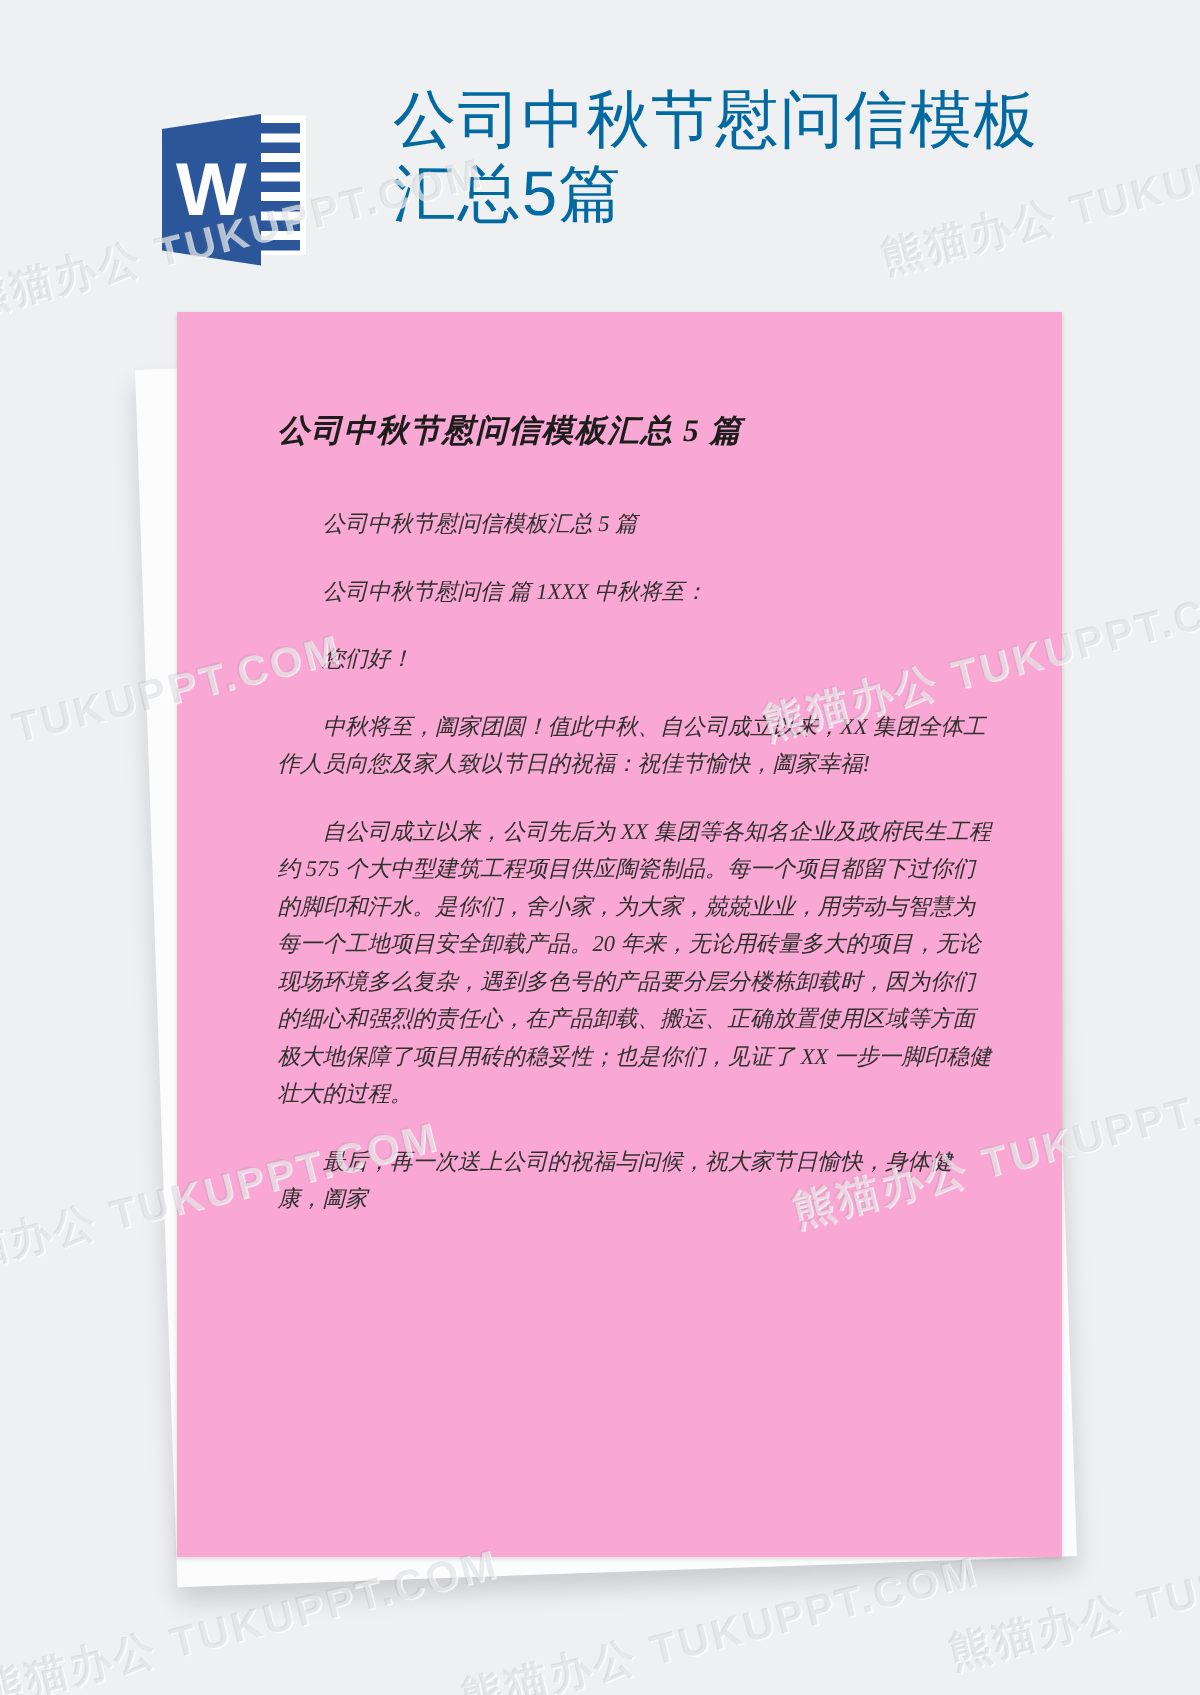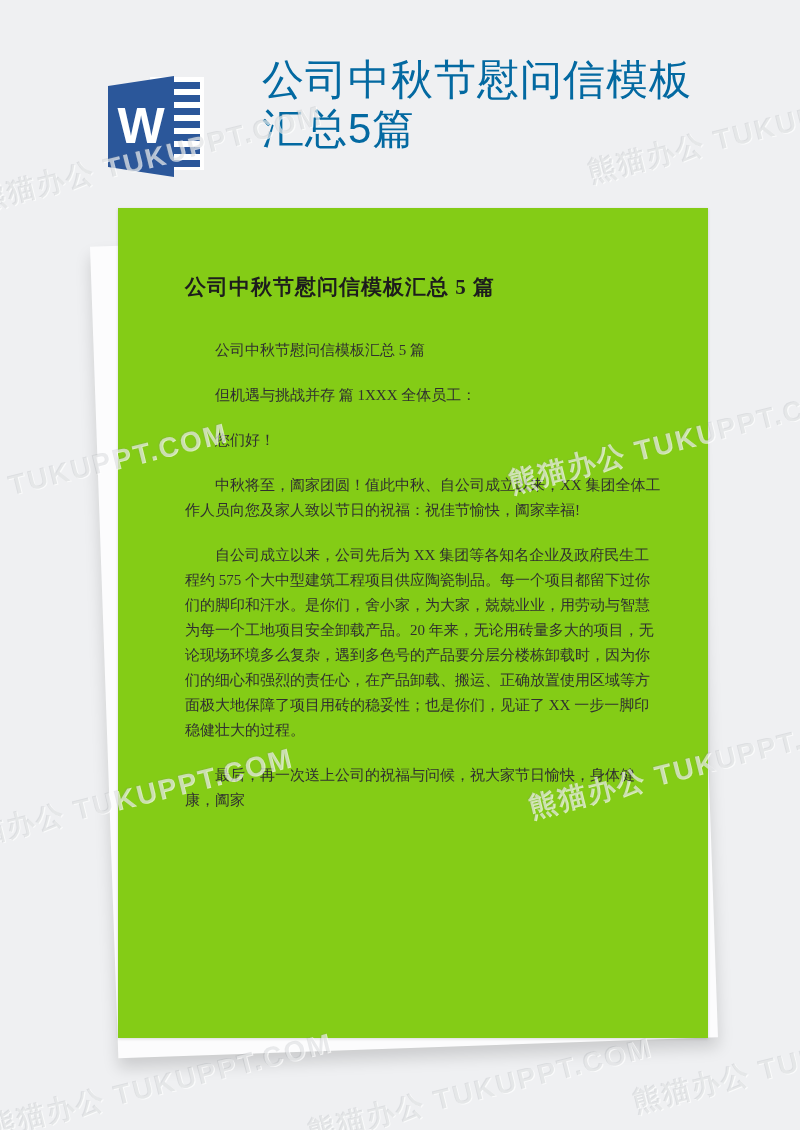--- a/index.html
+++ b/index.html
@@ -32,23 +32,24 @@
     position:absolute; left:104px; top:236px;
     width:600px; height:812px;
     background:#fcfcfd;
     transform:rotate(-2deg);
     box-shadow:0 10px 16px rgba(0,0,0,0.15);
     z-index:2;
   }
   .page-front {
     position:absolute; left:118px; top:208px;
     width:590px; height:830px;
-    background:#84cc16;
+    background:#f9a8d4;
     box-shadow:0 1px 3px rgba(0,0,0,0.14);
     z-index:3;
+    font-style:italic;
   }
   .doc-content { padding:64px 46px 0 67px; }
 
   .doc-heading {
     font-family:"Liberation Serif", serif;
     font-size:21px; line-height:30px; font-weight:700;
     letter-spacing:1px;
     color:#1d1d1d;
     margin:0 0 36px 0;
   }
@@ -114,21 +115,21 @@
   <div class="page-back"></div>
 
   <div class="page-front">
     <div class="doc-content">
       <h1 class="doc-heading">公司中秋节慰问信模板汇总 5 篇</h1>
       <div>
 
           <p class="doc-paragraph">公司中秋节慰问信模板汇总 5 篇</p>
 
 
-          <p class="doc-paragraph">但机遇与挑战并存 篇 1XXX 全体员工：</p>
+          <p class="doc-paragraph">公司中秋节慰问信 篇 1XXX 中秋将至：</p>
 
           <p class="doc-paragraph">您们好！</p>
 
           <p class="doc-paragraph">中秋将至，阖家团圆！值此中秋、自公司成立以来，XX 集团全体工作人员向您及家人致以节日的祝福：祝佳节愉快，阖家幸福!</p>
 
 
           <p class="doc-paragraph">自公司成立以来，公司先后为 XX 集团等各知名企业及政府民生工程约 575 个大中型建筑工程项目供应陶瓷制品。每一个项目都留下过你们的脚印和汗水。是你们，舍小家，为大家，兢兢业业，用劳动与智慧为每一个工地项目安全卸载产品。20 年来，无论用砖量多大的项目，无论现场环境多么复杂，遇到多色号的产品要分层分楼栋卸载时，因为你们的细心和强烈的责任心，在产品卸载、搬运、正确放置使用区域等方面极大地保障了项目用砖的稳妥性；也是你们，见证了 XX 一步一脚印稳健壮大的过程。</p>
 
 
           <p class="doc-paragraph">最后，再一次送上公司的祝福与问候，祝大家节日愉快，身体健康，阖家</p>

